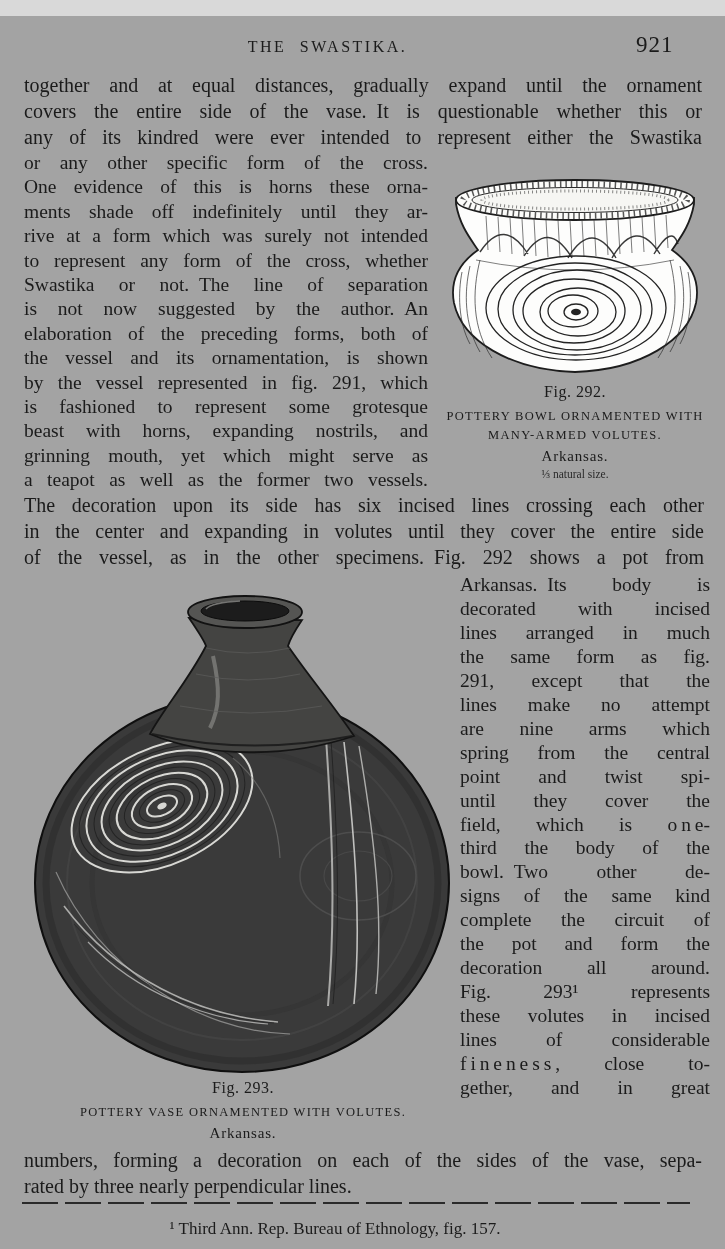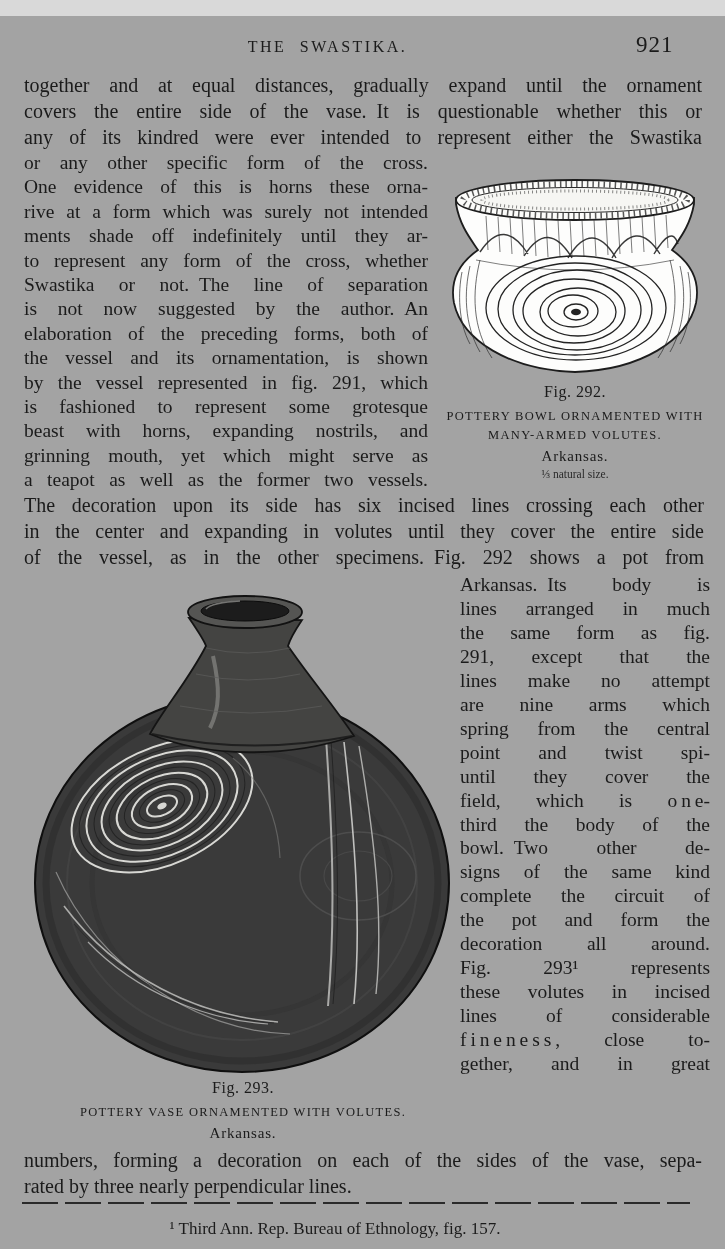--- a/index.html
+++ b/index.html
@@ -48,22 +48,22 @@
 
   <div class="abs tblock p-top">
       <div class="tline">together and at equal distances, gradually expand until the ornament</div>
       <div class="tline">covers the entire side of the vase. It is questionable whether this or</div>
       <div class="tline">any of its kindred were ever intended to represent either the Swastika</div>
     </div>
 
   <div class="abs tblock left-col">
       <div class="tline">or any other specific form of the cross.</div>
       <div class="tline">One evidence of this is horns these orna-</div>
+      <div class="tline">ments shade off indefinitely until they ar-</div>
       <div class="tline">rive at a form which was surely not intended</div>
-      <div class="tline">ments shade off indefinitely until they ar-</div>
       <div class="tline">to represent any form of the cross, whether</div>
       <div class="tline">Swastika or not. The line of separation</div>
       <div class="tline">is not now suggested by the author. An</div>
       <div class="tline">elaboration of the preceding forms, both of</div>
       <div class="tline">the vessel and its ornamentation, is shown</div>
       <div class="tline">by the vessel represented in fig. 291, which</div>
       <div class="tline">is fashioned to represent some grotesque</div>
       <div class="tline">beast with horns, expanding nostrils, and</div>
       <div class="tline">grinning mouth, yet which might serve as</div>
       <div class="tline">a teapot as well as the former two vessels.</div>
@@ -164,20 +164,21 @@
     </svg>
     <figcaption>
       <div class="fig-label">Fig. 293.</div>
       <div class="fig-caps">POTTERY VASE ORNAMENTED WITH VOLUTES.</div>
       <div class="fig-loc">Arkansas.</div>
     </figcaption>
   </figure>
 
   <div class="abs tblock right-col">
       <div class="tline">Arkansas. Its body is</div>
+      <div class="tline">decorated with incised</div>
       <div class="tline">lines arranged in much</div>
       <div class="tline">the same form as fig.</div>
       <div class="tline">291, except that the</div>
       <div class="tline">lines make no attempt</div>
       <div class="tline">are nine arms which</div>
       <div class="tline">spring from the central</div>
       <div class="tline">point and twist spi-</div>
       <div class="tline">until they cover the</div>
       <div class="tline">field, which is o n e-</div>
       <div class="tline">third the body of the</div>

